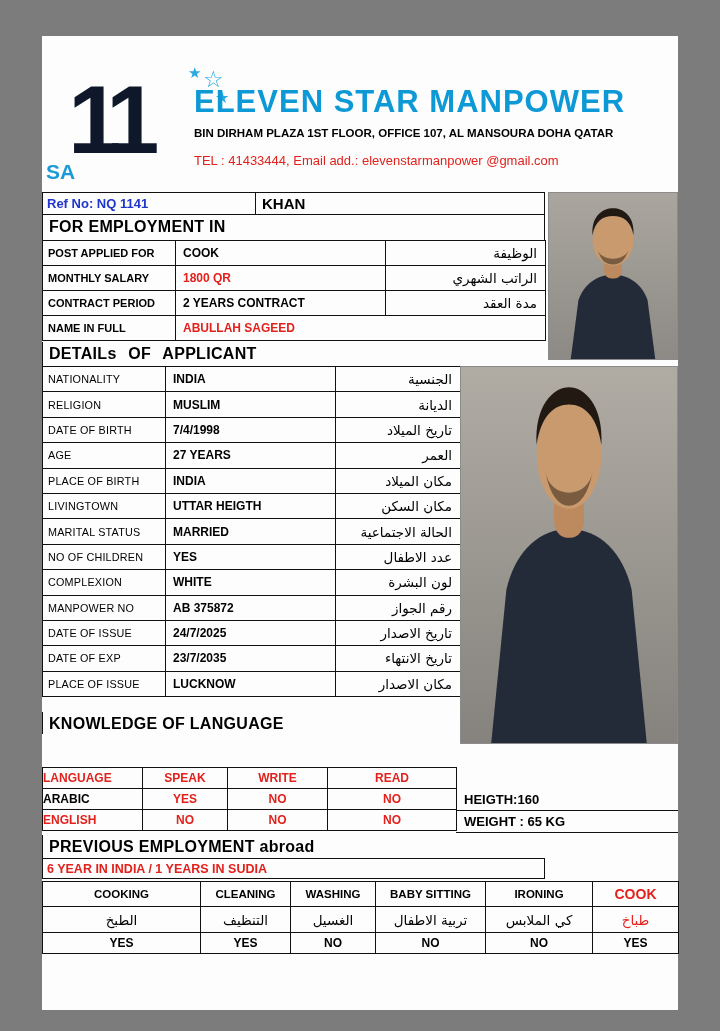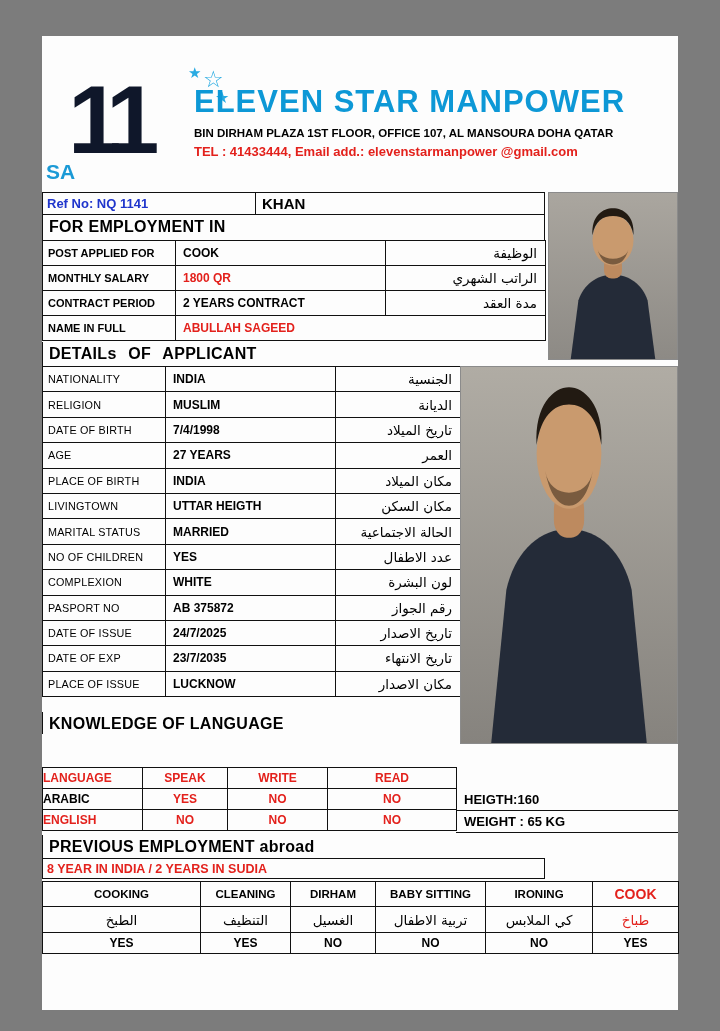--- a/index.html
+++ b/index.html
@@ -11,21 +11,21 @@
   .logo-digits { position:absolute; left:26px; top:40px; font-size:96px; line-height:0.92;
                  font-weight:bold; color:#0f172a; letter-spacing:-10px; }
   .stars { position:absolute; left:146px; top:28px; color:#29abe2; }
   .stars .s1 { position:absolute; left:0; top:0; font-size:15px; }
   .stars .s2 { position:absolute; left:15px; top:2px; font-size:23px; }
   .stars .s3 { position:absolute; left:27px; top:24px; font-size:16px; }
   .logo-sa { position:absolute; left:4px; top:124px; font-size:21px; font-weight:bold; color:#1b9ad6; }
   .header-text { position:absolute; left:152px; top:48px; width:482px; }
   .company { color:#0d98d6; font-size:31px; font-weight:bold; letter-spacing:1px; white-space:nowrap; }
   .address { margin-top:7px; font-size:11.5px; font-weight:bold; color:#000; white-space:nowrap; }
-  .contact { margin-top:5px; font-size:13px; font-weight:bold; color:#e3211c; white-space:nowrap; }
+  .contact { margin-top:14px; font-size:13px; font-weight:normal; color:#e3211c; white-space:nowrap; }
 
   
   .red { color:#e3211c !important; }
   .blue { color:#1f35cc; }
   table { border-collapse:collapse; table-layout:fixed; }
   td { border:1.5px solid #111; overflow:hidden; white-space:nowrap; }
   .section-title { position:absolute; left:0; font-size:16px; font-weight:bold; color:#000;
                    padding:3px 0 0 6px; border-left:1.5px solid #111; letter-spacing:0.3px; }
   .wide-words { word-spacing:7px; }
 
@@ -195,21 +195,21 @@
         <td class="lbl">NO OF CHILDREN</td>
         <td class="val">YES</td>
         <td class="ar">عدد الاطفال</td>
       </tr>
       <tr>
         <td class="lbl">COMPLEXION</td>
         <td class="val">WHITE</td>
         <td class="ar">لون البشرة</td>
       </tr>
       <tr>
-        <td class="lbl">PASPORT NO</td>
+        <td class="lbl">MANPOWER NO</td>
         <td class="val">AB 375872</td>
         <td class="ar">رقم الجواز</td>
       </tr>
       <tr>
         <td class="lbl">DATE OF ISSUE</td>
         <td class="val">24/7/2025</td>
         <td class="ar">تاريخ الاصدار</td>
       </tr>
       <tr>
         <td class="lbl">DATE OF EXP</td>
@@ -270,36 +270,36 @@
       </tr>
     </tbody>
       </table>
     <div class="hw-box">
       <div class="hw-blank"></div>
       <div class="hw-row">HEIGTH:160</div>
       <div class="hw-row">WEIGHT : 65 KG</div>
     </div>
 
     <div class="section-title prev-heading">PREVIOUS EMPLOYMENT abroad</div>
-    <div class="prev-row red">8 YEAR IN INDIA / 2 YEARS IN SUDIA</div>
+    <div class="prev-row red">6 YEAR IN INDIA / 1 YEARS IN SUDIA</div>
 
     <table class="skills-table">
       <colgroup>
           <col style="width:158px">
           <col style="width:90px">
           <col style="width:85px">
           <col style="width:110px">
           <col style="width:107px">
           <col style="width:86px">
         </colgroup>
       <tbody>
           <tr class="sk-head">
         <td>COOKING</td>
         <td>CLEANING</td>
-        <td>DIRHAM</td>
+        <td>WASHING</td>
         <td>BABY SITTING</td>
         <td>IRONING</td>
         <td class="red cook">COOK</td>
       </tr>
       <tr class="sk-ar">
         <td>الطبخ</td>
         <td>التنظيف</td>
         <td>الغسيل</td>
         <td>تربية الاطفال</td>
         <td>كي الملابس</td>

